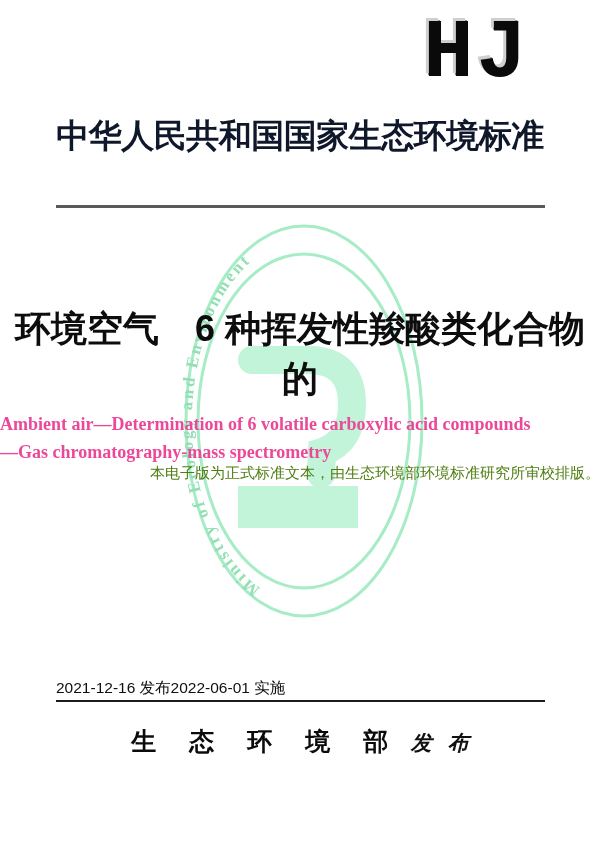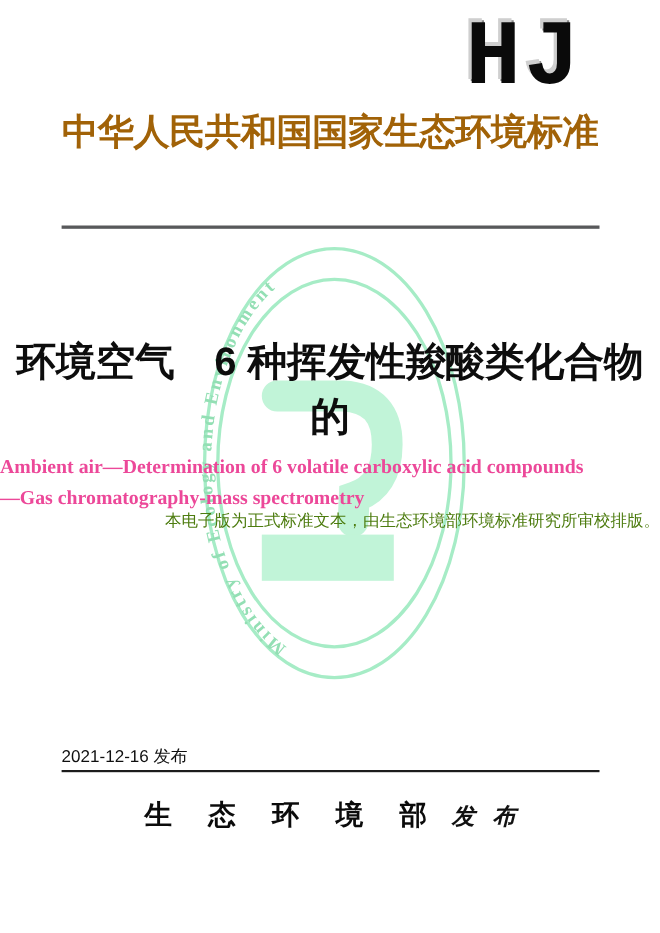--- a/index.html
+++ b/index.html
@@ -16,25 +16,25 @@
   
   .hj-logo{
     top:12px;right:70px;
     font-family:Liberation Mono, monospace;
     font-size:84px;font-weight:800;line-height:1;letter-spacing:3px;
     color:#0a0a0a;
     text-shadow:-3px -3px 0 #cfcfcf,-1px -1px 0 #8a8a8a;
   }
 
   .heading{
-    top:98px;left:0;right:0;margin:0;
+    top:98px;left:0;right:0;margin:16px;
     text-align:center;
     font-family:"Liberation Serif","DejaVu Serif",serif;
     font-size:33px;font-weight:bold;letter-spacing:-0.5px;
-    color:#a16207;
+    color:#0f172a;
   }
 
   .std-code{
     top:166px;right:64px;
     font-size:16px;color:#1a1a1a;letter-spacing:0.5px;
   }
 
   .rule-top{
     top:205px;left:56px;width:489px;height:3px;
     background:#58595b;
@@ -120,20 +120,21 @@
     <div>环境空气　6 种挥发性羧酸类化合物的</div>
   </div>
 
   <div class="layer title-en l1">Ambient air—Determination of 6 volatile carboxylic acid compounds</div>
   <div class="layer title-en l2">—Gas chromatography-mass spectrometry</div>
 
   <div class="layer note">本电子版为正式标准文本，由生态环境部环境标准研究所审校排版。</div>
 
   <div class="layer dates">
     <span>2021-12-16 发布</span>
+    <span>2022-06-01 实施</span>
   </div>
 
   <div class="layer rule-bottom"></div>
 
   <div class="layer publisher-row">
     <span class="pub-big">生态环境部</span>
     <span class="pub-small">发布</span>
   </div>
 
 </div>

